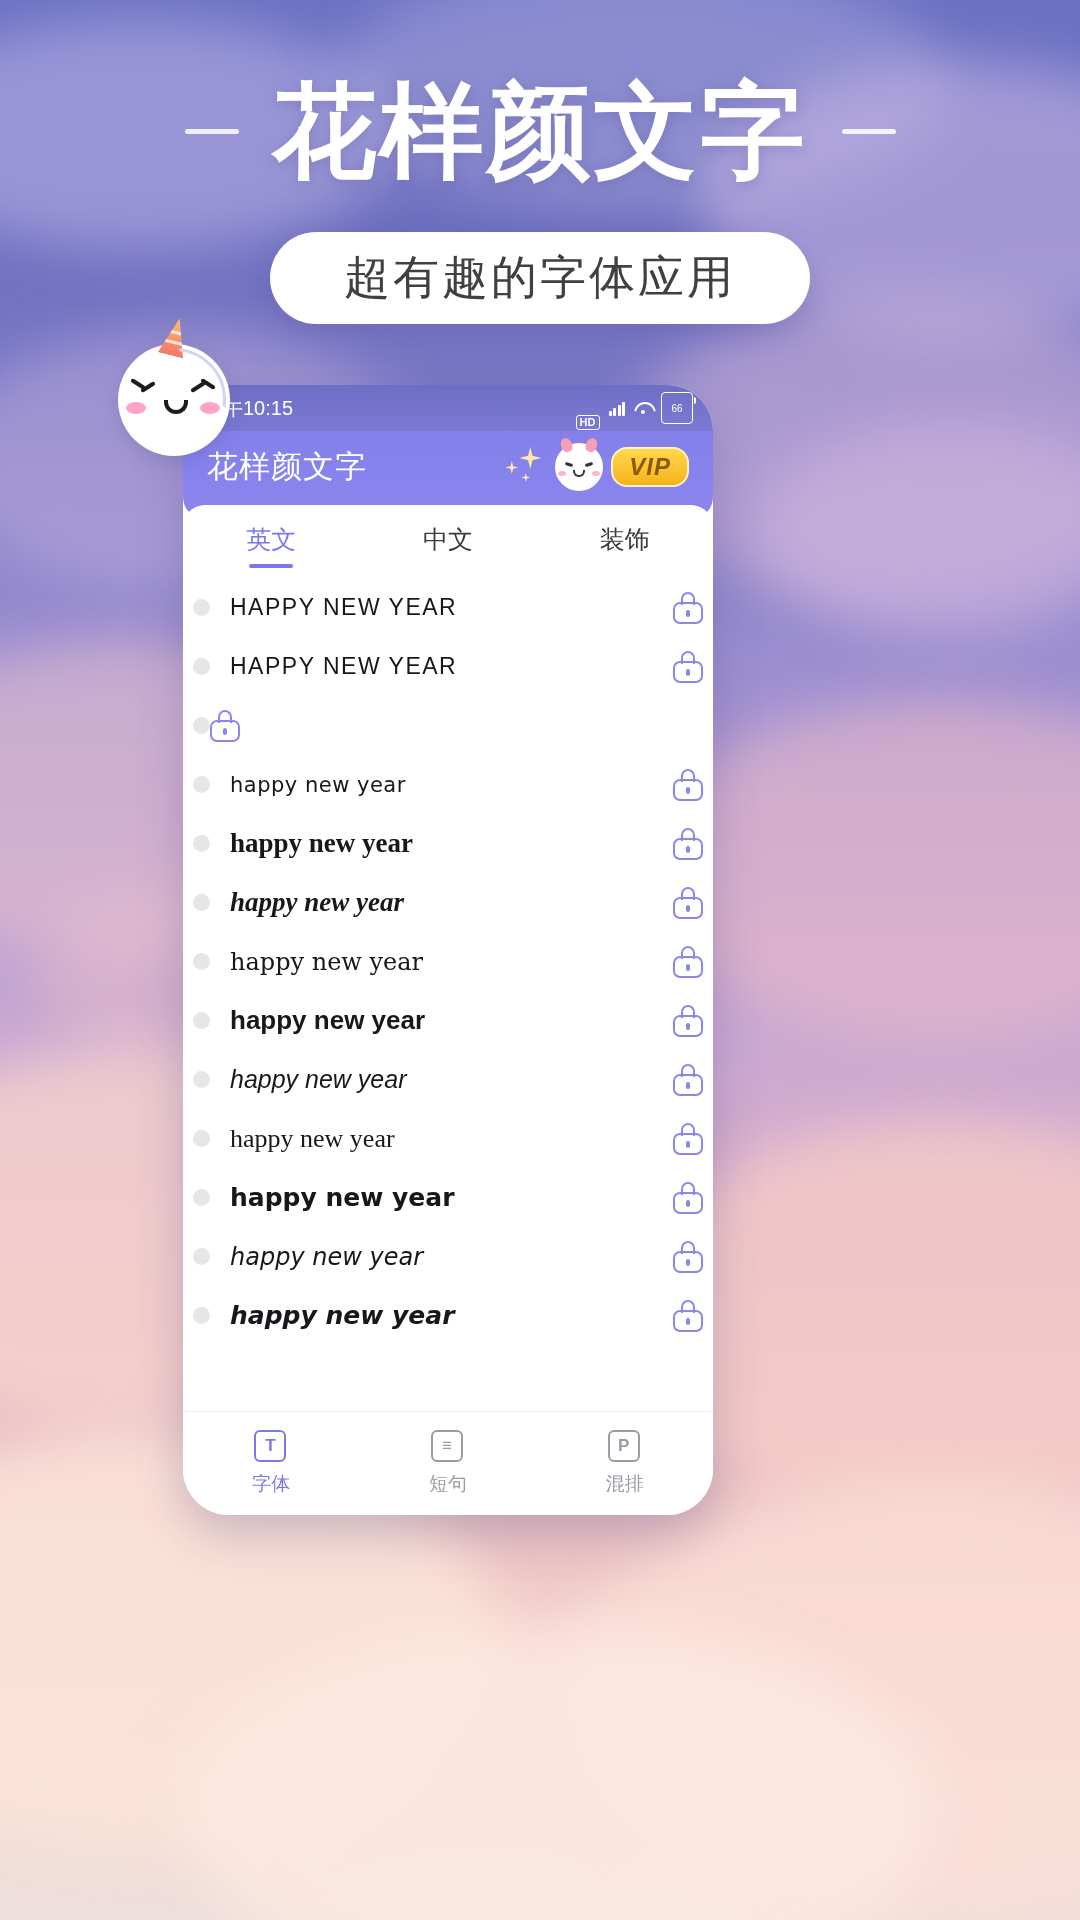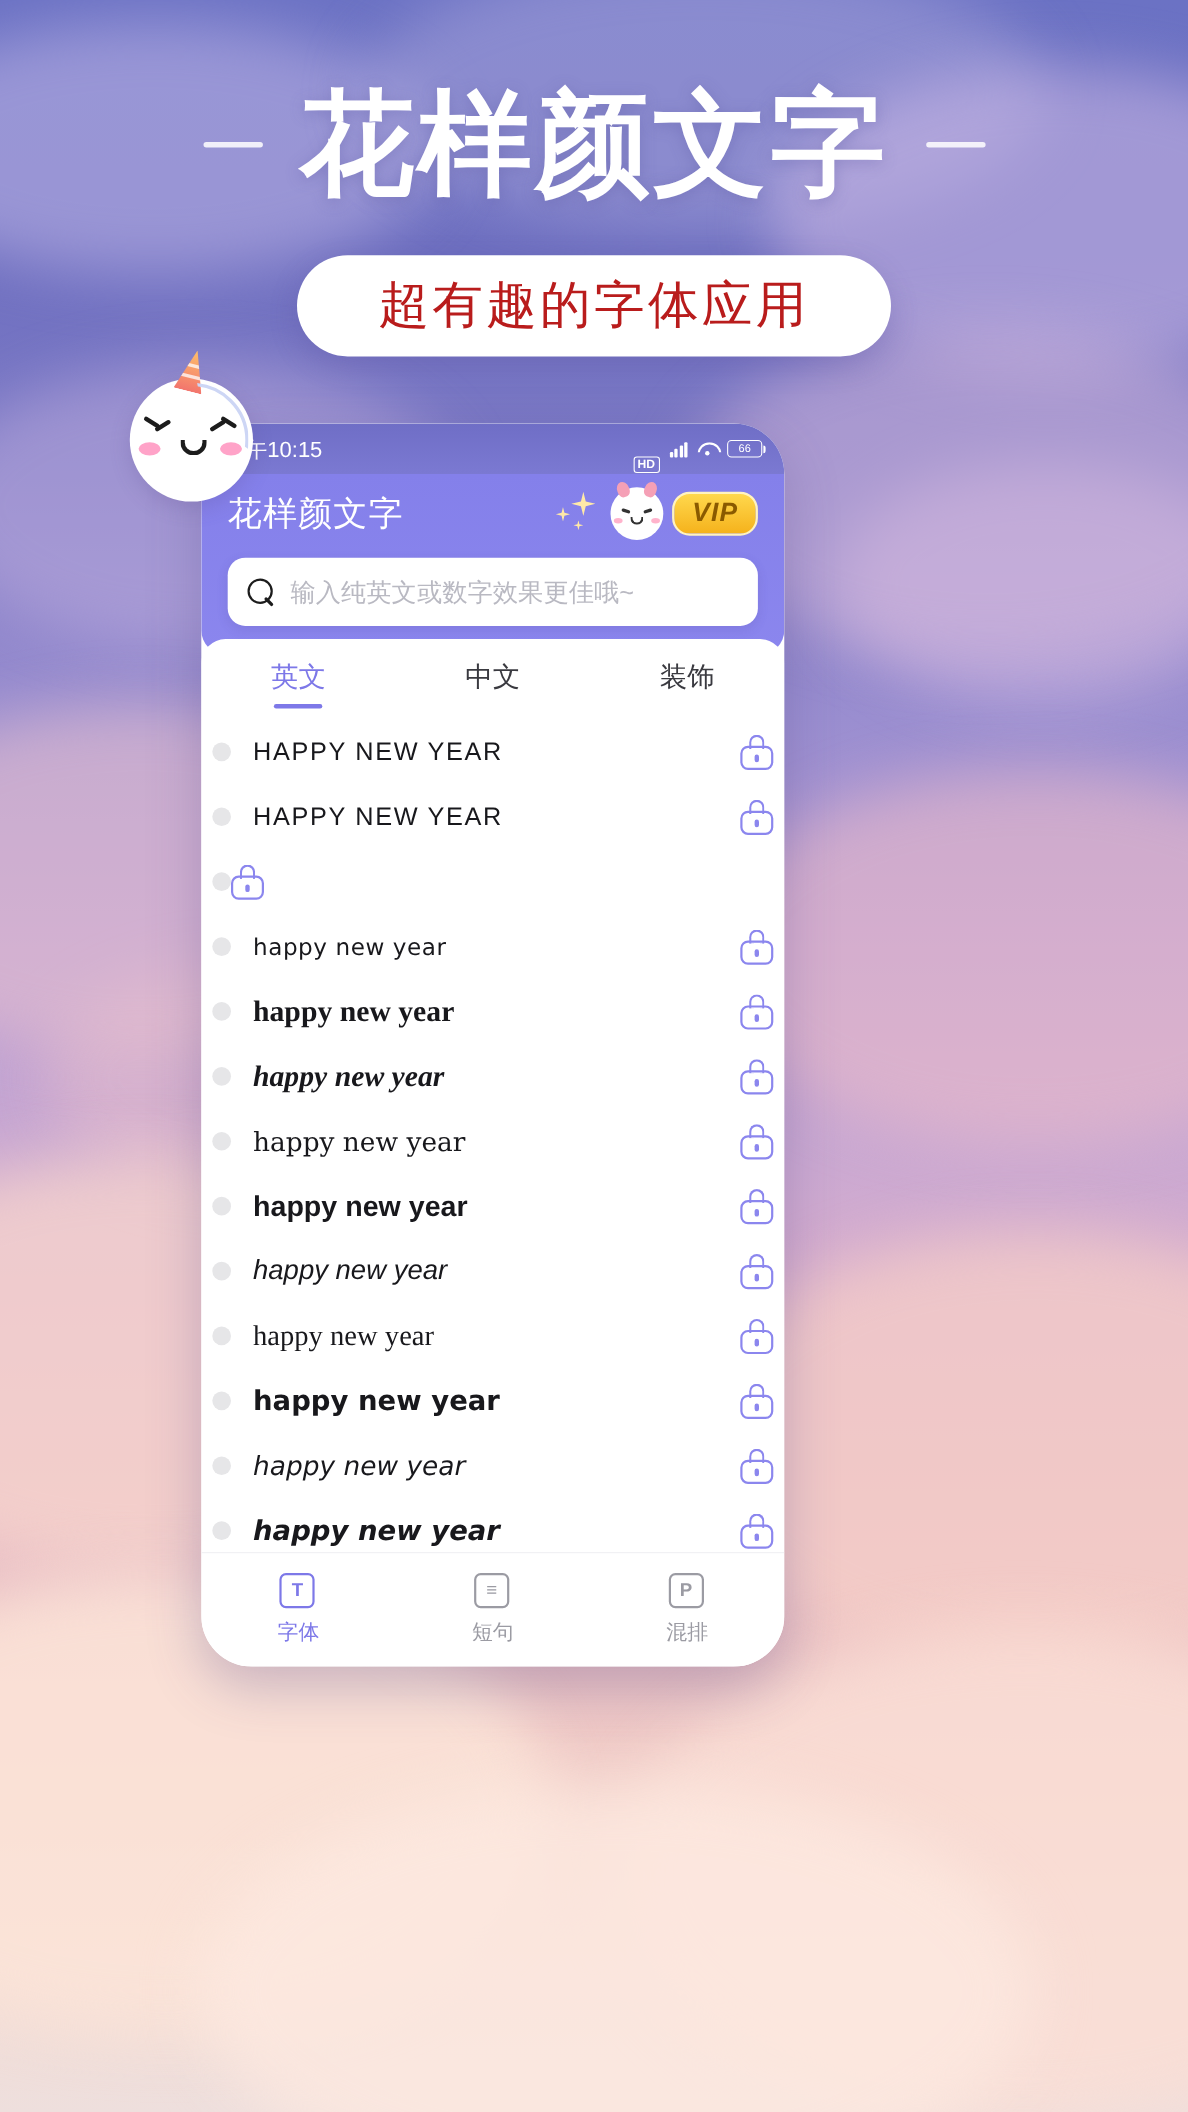--- a/index.html
+++ b/index.html
@@ -58,21 +58,21 @@
     text-shadow:0 3px 14px rgba(90,85,160,.35);
     white-space:nowrap;
   }
   .sub-pill {
     margin:36px auto 0; width:540px; height:92px;
     background:#ffffff; border-radius:46px;
     display:flex; align-items:center; justify-content:center;
     box-shadow:0 8px 26px rgba(80,70,150,.22);
   }
   .sub-pill span {
-    font-size:46px; color:#b91c1c; font-weight:500; letter-spacing:3px;
+    font-size:46px; color:#404040; font-weight:500; letter-spacing:3px;
   }
 
   
   #phone {
     position:absolute; left:183px; top:385px;
     width:530px; height:1130px;
     background:#ffffff;
     border-radius:46px;
     box-shadow:0 18px 48px rgba(90,75,140,.3);
     overflow:hidden;
@@ -99,21 +99,21 @@
   .wifi::before{
     content:""; position:absolute; left:0; top:1px; width:18px; height:18px;
     border:2.5px solid #fff; border-radius:50%;
     clip-path:polygon(0 0,100% 0,100% 42%,0 42%);
   }
   .wifi::after{
     content:""; position:absolute; left:7px; top:9px; width:4px; height:4px;
     background:#fff; border-radius:50%;
   }
   .batt {
-    width:32px; height:16px; border:1.5px solid #fff; border-radius:4px;
+    width:32px; height:32px; border:1.5px solid #fff; border-radius:4px;
     display:flex; align-items:center; justify-content:center;
     font-size:10px; position:relative;text-align:center;
   }
   .batt::after{
     content:""; position:absolute; right:-4px; top:4px;
     width:2.5px; height:7px; background:#fff; border-radius:0 2px 2px 0;
   }
 
   
   .app-header {
@@ -360,24 +360,20 @@
               <div class="ear r"></div>
             <div class="eye l"></div>
               <div class="eye r"></div>
             <div class="mouth"></div>
             <div class="cheek l"></div>
               <div class="cheek r"></div>
           </div>
           <div class="vip-badge">VIP</div>
         </div>
       </div>
-      <div class="search-bar">
-        <div class="mag"></div>
-        <div class="search-ph">输入纯英文或数字效果更佳哦~</div>
-      </div>
     </div>
 
     <div class="tabs">
       <div class="tab active">
         <span>英文</span>
       </div>
       <div class="tab">
         <span>中文</span>
       </div>
       <div class="tab">

